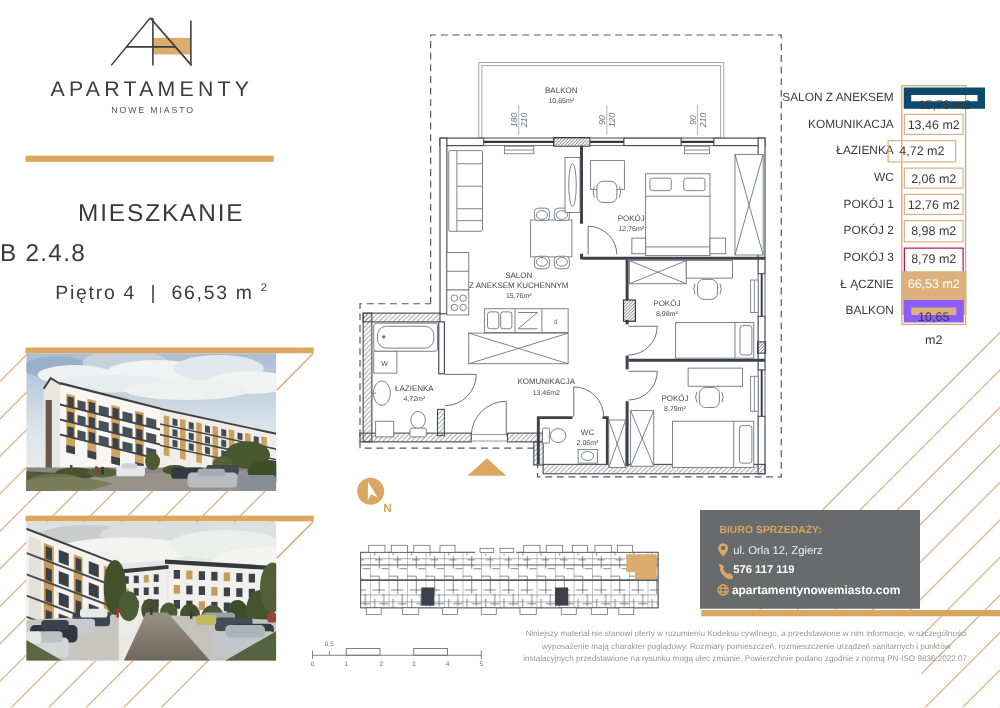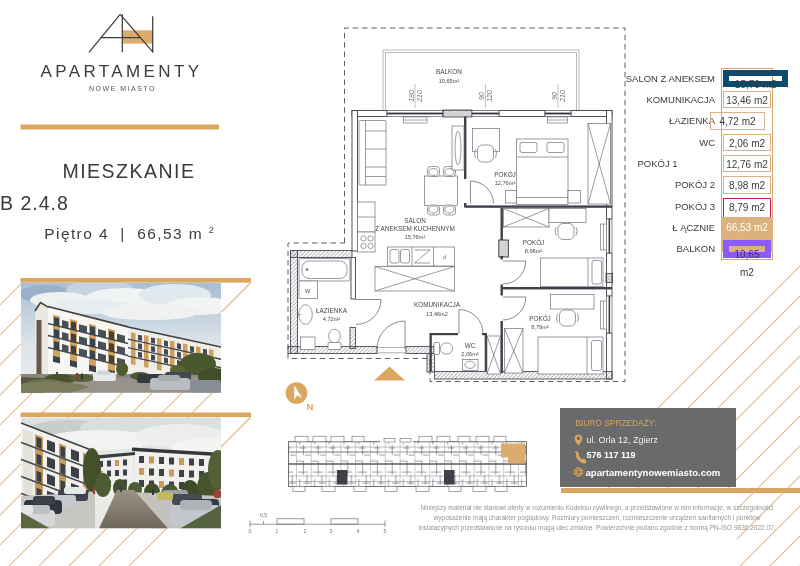--- a/index.html
+++ b/index.html
@@ -787,39 +787,39 @@
 
 <div class="abs" style="left:0;top:21.3px;width:115px;height:21.3px;line-height:21.3px;text-align:right;font-size:9.5px;color:#3b3b3b;white-space:nowrap">KOMUNIKACJA</div>
 <div class="abs" style="left:123.2px;top:23.5px;width:47.6px;height:17.2px;line-height:17.2px;border:1px solid #ddb286;box-sizing:border-box;text-align:center;font-size:10px;color:#3b3b3b">13,46 m2</div>
 
 <div class="abs" style="left:0;top:42.7px;width:115px;height:21.3px;line-height:21.3px;text-align:right;font-size:9.5px;color:#3b3b3b;white-space:nowrap">ŁAZIENKA</div>
 <div class="abs" style="left:110px;top:44.9px;width:55px;height:17.2px;line-height:17.2px;border:1px solid #ddb286;box-sizing:border-box;text-align:center;font-size:10px;color:#3b3b3b">4,72 m2</div>
 
 <div class="abs" style="left:0;top:64.0px;width:115px;height:21.3px;line-height:21.3px;text-align:right;font-size:9.5px;color:#3b3b3b;white-space:nowrap">WC</div>
 <div class="abs" style="left:123.2px;top:66.2px;width:47.6px;height:17.2px;line-height:17.2px;border:1px solid #ddb286;box-sizing:border-box;text-align:center;font-size:10px;color:#3b3b3b">2,06 m2</div>
 
-<div class="abs" style="left:0;top:85.3px;width:115px;height:21.3px;line-height:21.3px;text-align:center;font-size:9.5px;color:#3b3b3b;white-space:nowrap">POKÓJ 1</div>
+<div class="abs" style="left:0;top:85.3px;width:115px;height:21.3px;line-height:21.3px;text-align:right;font-size:9.5px;color:#3b3b3b;white-space:nowrap">POKÓJ 1</div>
 <div class="abs" style="left:123.2px;top:87.5px;width:47.6px;height:17.2px;line-height:17.2px;border:1px solid #ddb286;box-sizing:border-box;text-align:center;font-size:10px;color:#3b3b3b">12,76 m2</div>
 
 <div class="abs" style="left:0;top:106.7px;width:115px;height:21.3px;line-height:21.3px;text-align:right;font-size:9.5px;color:#3b3b3b;white-space:nowrap">POKÓJ 2</div>
 <div class="abs" style="left:123.2px;top:108.9px;width:47.6px;height:17.2px;line-height:17.2px;border:1px solid #ddb286;box-sizing:border-box;text-align:center;font-size:10px;color:#3b3b3b">8,98 m2</div>
 
 <div class="abs" style="left:0;top:128.0px;width:115px;height:21.3px;line-height:21.3px;text-align:right;font-size:9.5px;color:#3b3b3b;white-space:nowrap">POKÓJ 3</div>
 <div class="abs" style="left:123.2px;top:130.2px;width:47.6px;height:24px;line-height:17.2px;border:1px solid #be185d;box-sizing:border-box;text-align:center;font-size:10px;color:#3b3b3b">8,79 m2</div>
 
 <div class="abs" style="left:0;top:149.3px;width:115px;height:21.3px;line-height:21.3px;text-align:right;font-size:9.5px;color:#3b3b3b;white-space:nowrap">Ł ĄCZNIE</div>
 <div class="abs" style="left:121px;top:149.3px;width:52px;height:35px;line-height:21.3px;background:#dcb17d;color:#fff;text-align:center;font-size:10px">66,53 m2</div>
 
 <div class="abs" style="left:0;top:170.7px;width:115px;height:21.3px;line-height:21.3px;text-align:right;font-size:9.5px;color:#3b3b3b;white-space:nowrap">BALKON</div>
 <div class="abs" style="left:123.2px;top:172.9px;width:47.6px;height:17.2px;line-height:17.2px;border:6px solid #8b5cf6;box-sizing:border-box;text-align:center;font-size:10px;color:#3b3b3b">10,65 m2</div>
 </div>
 
 <div class="abs" style="left:560px;top:407.8px;width:176px;height:79.7px;background:#696a6c">
 
-<div class="abs" style="left:15.5px;top:11px;font-size:8.2px;font-weight:normal;letter-spacing:0.1px;color:#d9a55f">BIURO SPRZEDAŻY:</div>
+<div class="abs" style="left:15.5px;top:11px;font-size:8.2px;font-weight:bold;letter-spacing:0.1px;color:#d9a55f">BIURO SPRZEDAŻY:</div>
 
 <div class="abs" style="left:26.5px;top:27px;font-size:9px;color:#f0f0f0;letter-spacing:0px">ul. Orla 12, Zgierz</div>
 
 <div class="abs" style="left:26.5px;top:42.3px;font-size:9px;font-weight:bold;color:#fff;letter-spacing:0px">576 117 119</div>
 
 <div class="abs" style="left:25.5px;top:59px;font-size:9.6px;font-weight:bold;color:#fff;letter-spacing:0px">apartamentynowemiasto.com</div>
 <svg class="abs" style="left:0;top:0" width="176" height="80" viewBox="0 0 176 80">
 
 <path d="M18.5,26.5 c-2.2,0 -3.9,1.7 -3.9,3.9 c0,2.9 3.9,6.9 3.9,6.9 s3.9,-4 3.9,-6.9 c0,-2.2 -1.7,-3.9 -3.9,-3.9 z M18.5,32 a1.7,1.7 0 1 1 0,-3.4 a1.7,1.7 0 0 1 0,3.4 z" fill="#d9a55f"></path>
 

